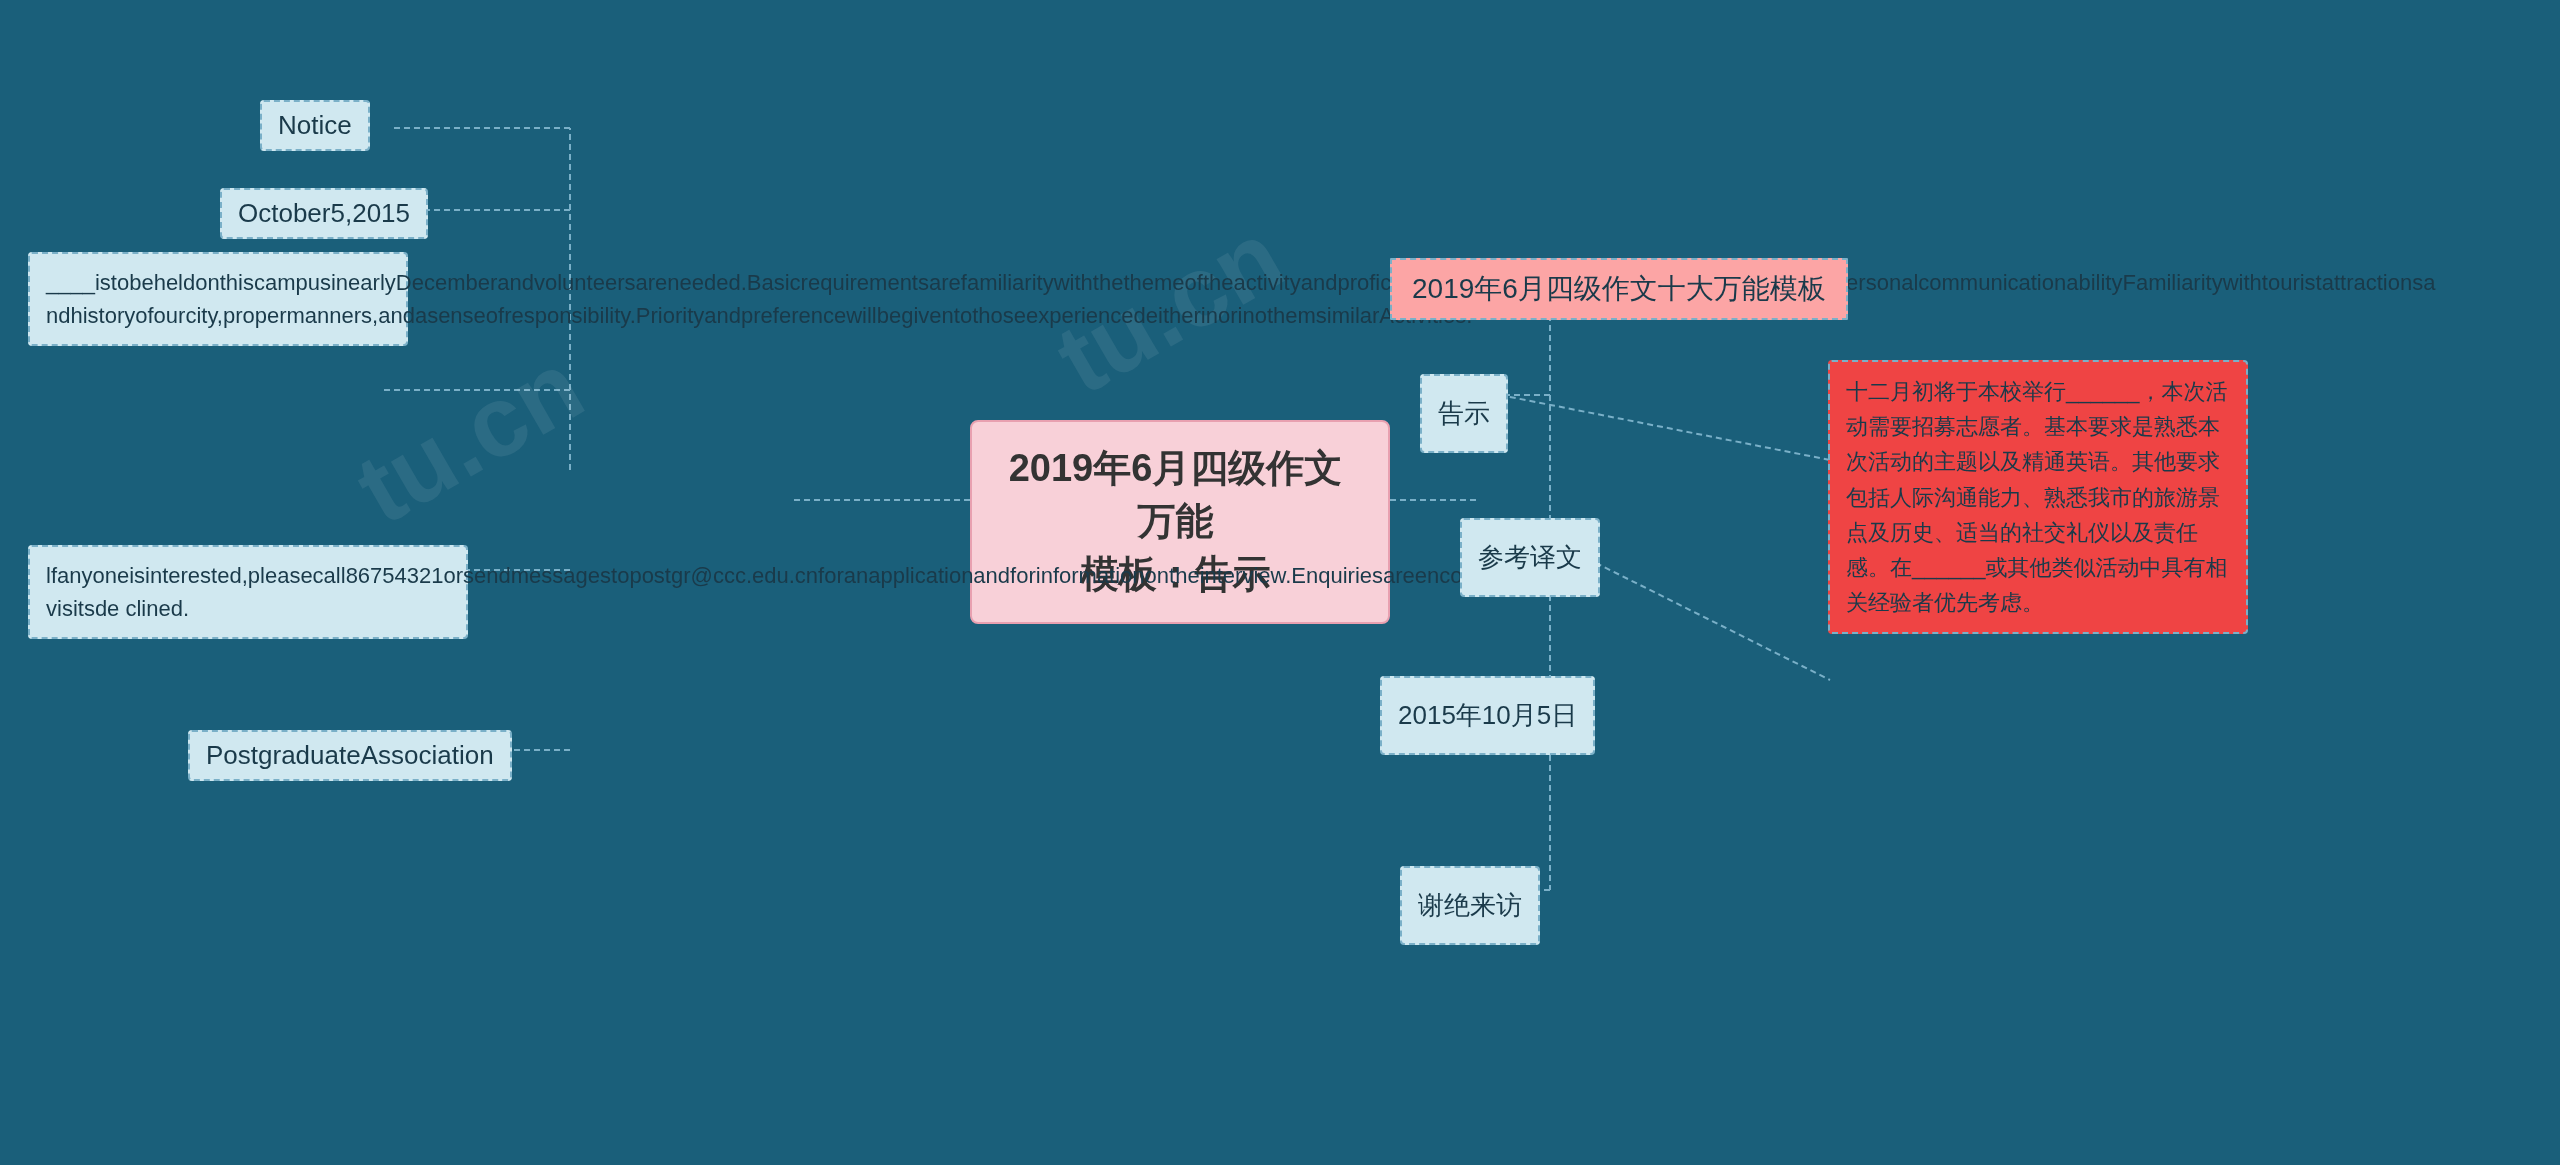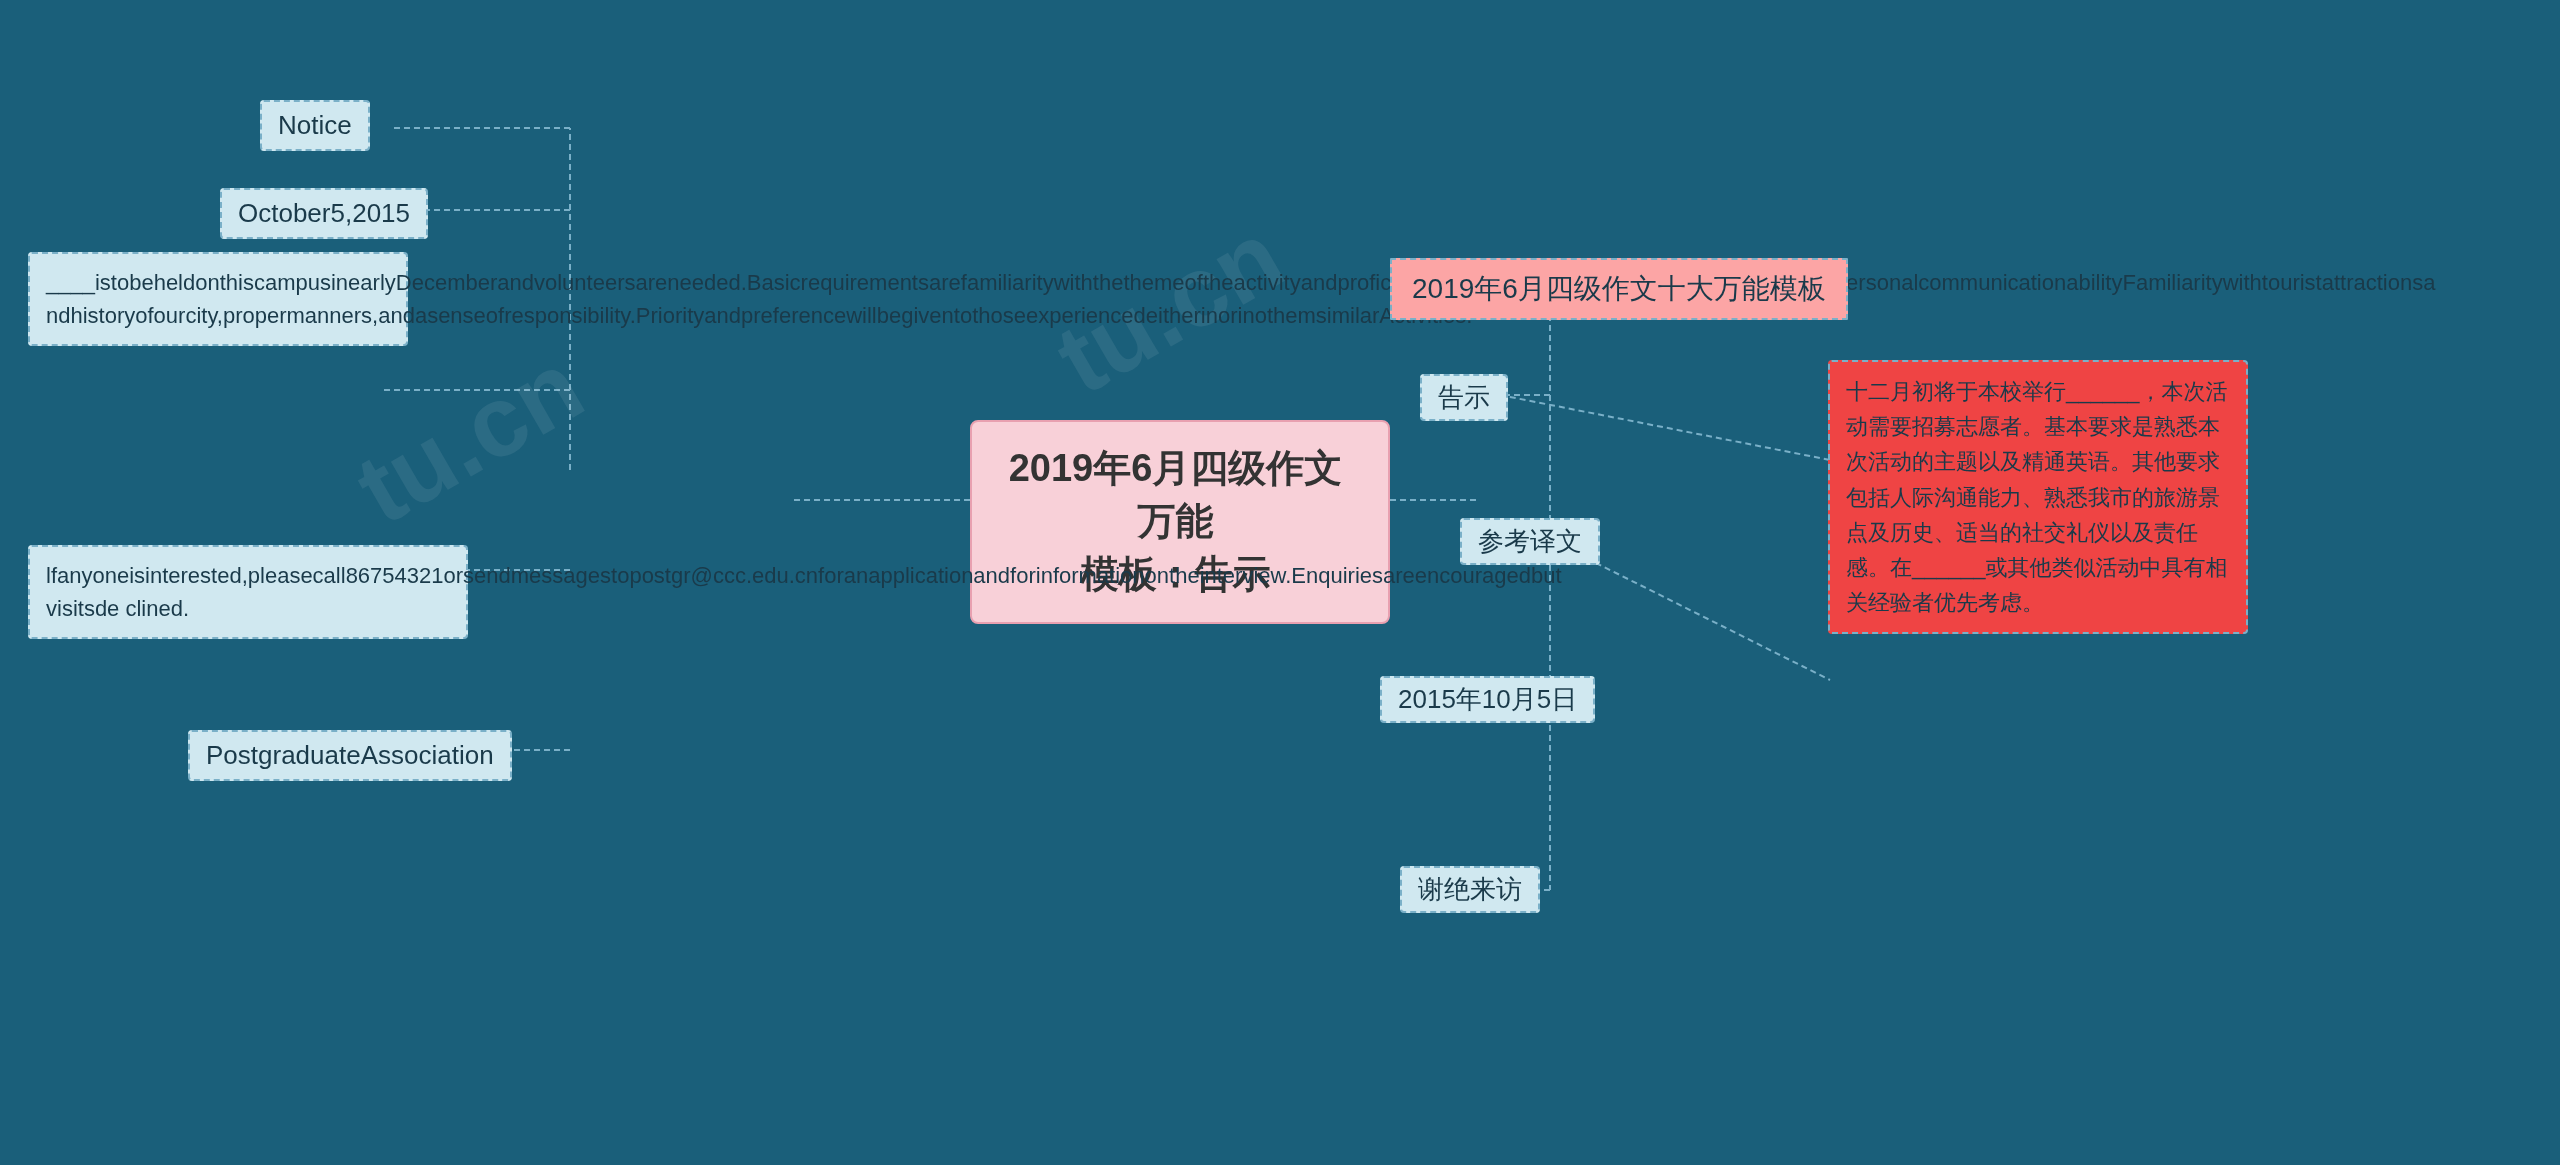--- a/index.html
+++ b/index.html
@@ -92,21 +92,21 @@
       font-size: 26px;
       color: #1a3a4a;
       white-space: nowrap;
     }
 
     
     .node-right-label {
       background: #d0e8f0;
       border: 2px dashed #7ab0c8;
       border-radius: 4px;
-      padding: 4px 16px;
+      padding: 20px 16px;
       font-size: 26px;
       color: #1a3a4a;
       white-space: nowrap;
     }
 
     
     .node-right-text {
       background: #ef4444;
       border: 2px dashed #7ab0c8;
       border-radius: 4px;

